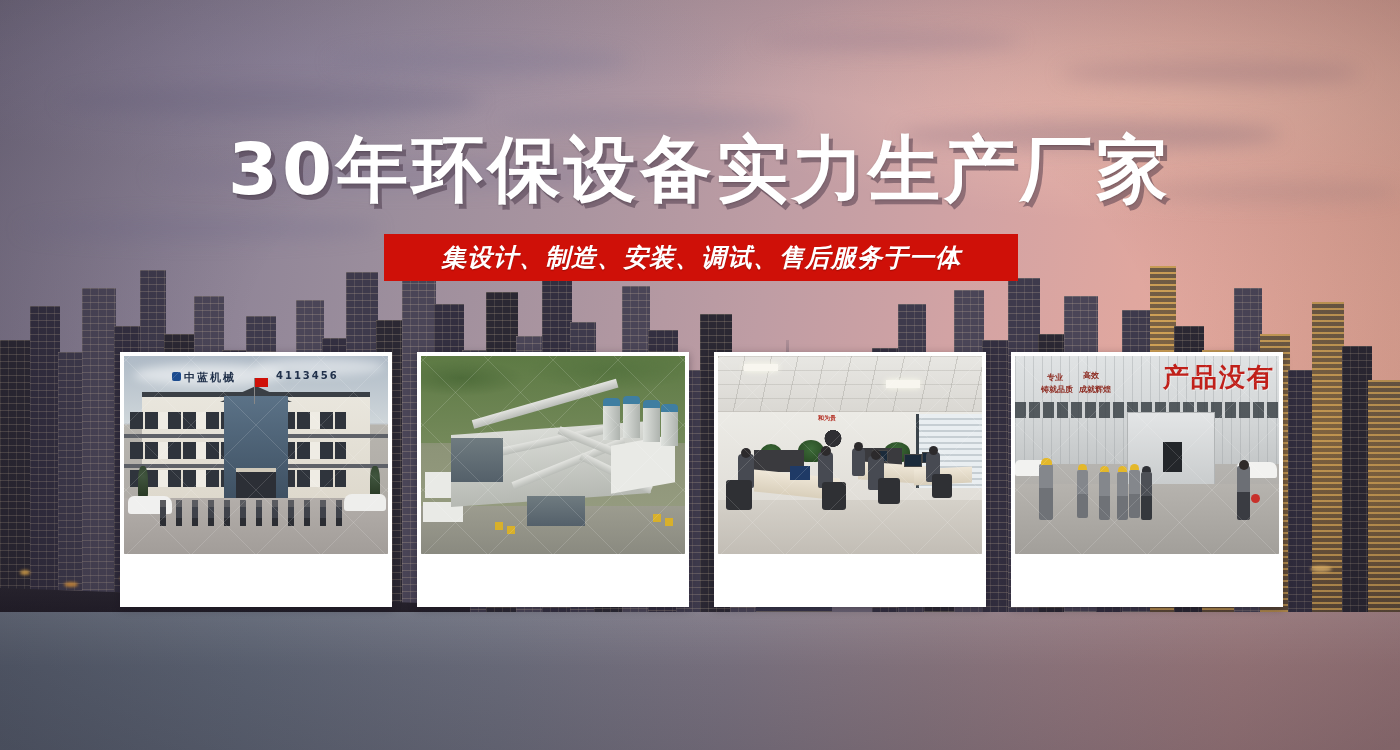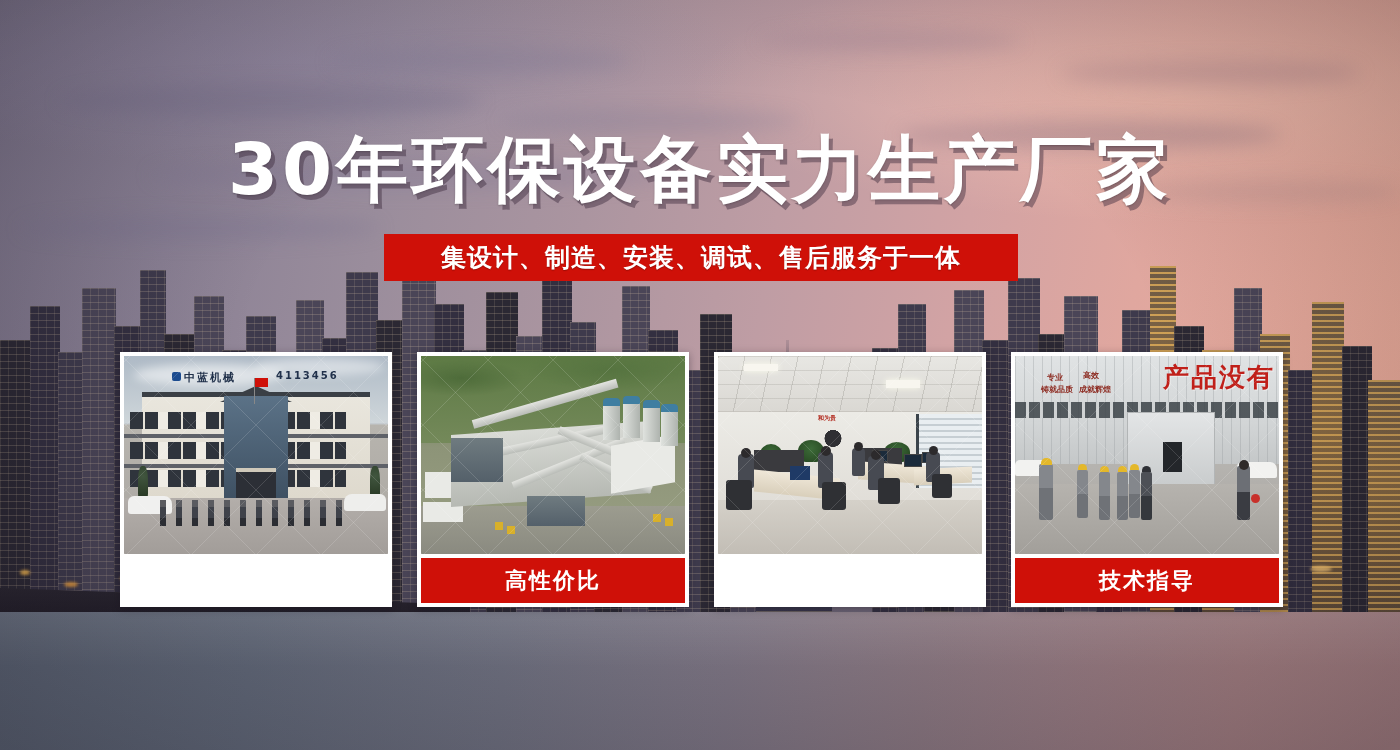--- a/index.html
+++ b/index.html
@@ -137,20 +137,21 @@
   }
   .subbar {
     position:absolute; left:384px; top:234px; width:634px; height:47px;
     background:#cf1008;
     display:flex; align-items:center; justify-content:center;
   }
   .subbar span {
     color:#ffffff; font-size:25px; font-weight:bold; letter-spacing:1px;
     text-shadow:0 1px 1px rgba(0,0,0,.25);
     white-space:nowrap;
+    font-style:italic;
   }
 
   
   .cards { position:absolute; left:120px; top:352px; width:1160px; height:255px;
            display:flex; gap:25px; }
   .card {
     width:272px; height:255px;
     background:#ffffff;
     padding:4px 4px 4px 4px;
     box-shadow:0 2px 8px rgba(20,14,26,.35);
@@ -508,23 +509,20 @@
       <div class="silotop" style="left:202px; top:40px;"></div>
       <div class="silo" style="left:222px; top:48px;"></div>
       <div class="silotop" style="left:222px; top:44px;"></div>
       <div class="silo" style="left:240px; top:52px;"></div>
       <div class="silotop" style="left:240px; top:48px;"></div>
       <div class="machine" style="left:74px;  top:166px;"></div>
       <div class="machine" style="left:86px;  top:170px;"></div>
       <div class="machine" style="left:232px; top:158px;"></div>
       <div class="machine" style="left:244px; top:162px;"></div>
       <div class="wm"></div>
-    </div>
-    <div class="cap">
-      <span>高性价比</span>
     </div>
   </div>
 
   <div class="card">
     <div class="photo p3">
       <div class="ceil"></div>
       <div class="ceilgrid"></div>
       <div class="panel" style="left:26px;  top:8px;  width:34px; height:7px;"></div>
       <div class="panel" style="left:168px; top:24px; width:34px; height:8px;"></div>
       <div class="wall"></div>
@@ -587,18 +585,15 @@
       <div class="helmet" style="left:103px; top:110px;"></div>
       <div class="worker" style="left:114px; top:114px;"></div>
       <div class="helmet" style="left:115px; top:108px;"></div>
       <div class="worker" style="left:126px; top:116px; background:linear-gradient(180deg,#4d5056 0 24px,#35383d 24px 48px);"></div>
       <div class="helmet" style="left:127px; top:110px; background:#2f3136;"></div>
       <div class="boss" style="left:222px; top:110px;"></div>
       <div class="head" style="left:224px; top:104px; width:10px; height:10px; position:absolute; background:#2f2b2a; border-radius:50%;"></div>
       <div class="redhat" style="left:236px; top:138px;"></div>
       <div class="wm"></div>
     </div>
-    <div class="cap">
-      <span>技术指导</span>
-    </div>
   </div>
 
 </div>
 
 </body></html>

